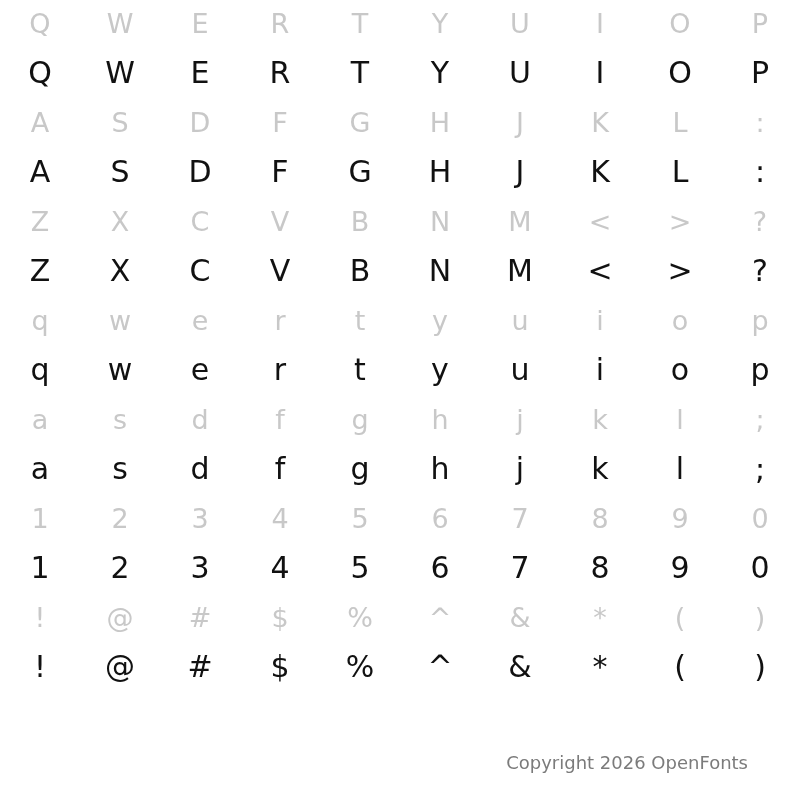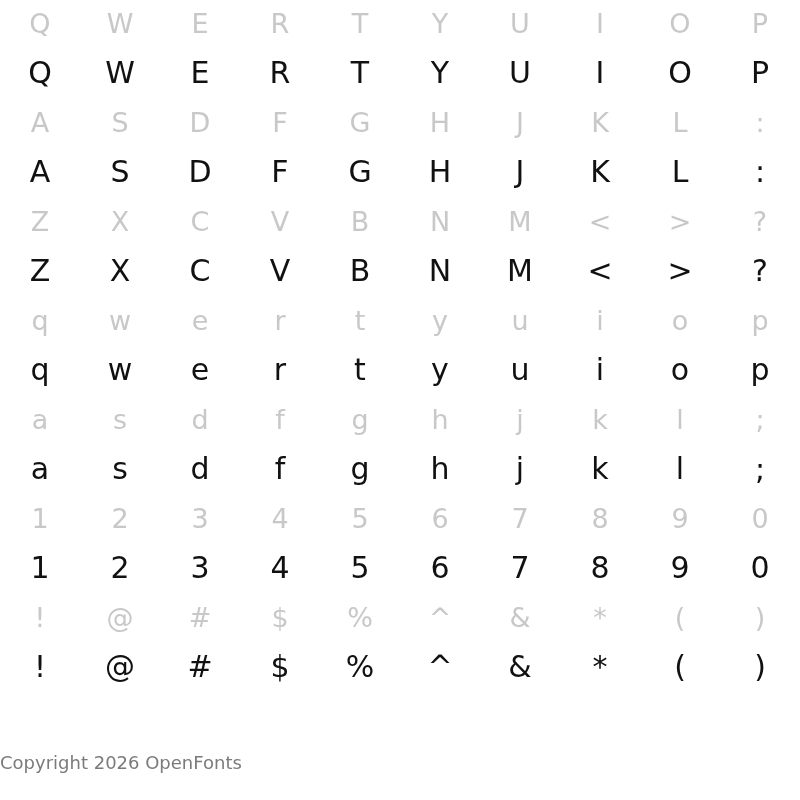--- a/index.html
+++ b/index.html
@@ -52,21 +52,22 @@
     height: 53px;
     display: flex;
     align-items: center;
     justify-content: center;
   }
   .footer {
     position: absolute;
     left: 0;
     top: 752px;
     width: 800px;
-    padding-right: 70px;
+    text-align: right;
+    padding-right: 52px;
     box-sizing: border-box;
     color: #7b7b7b;
     font-size: 18px;
     font-family: "DejaVu Sans", sans-serif;
   }
 </style>
 </head>
 <body>
 
 <div class="specimen">

